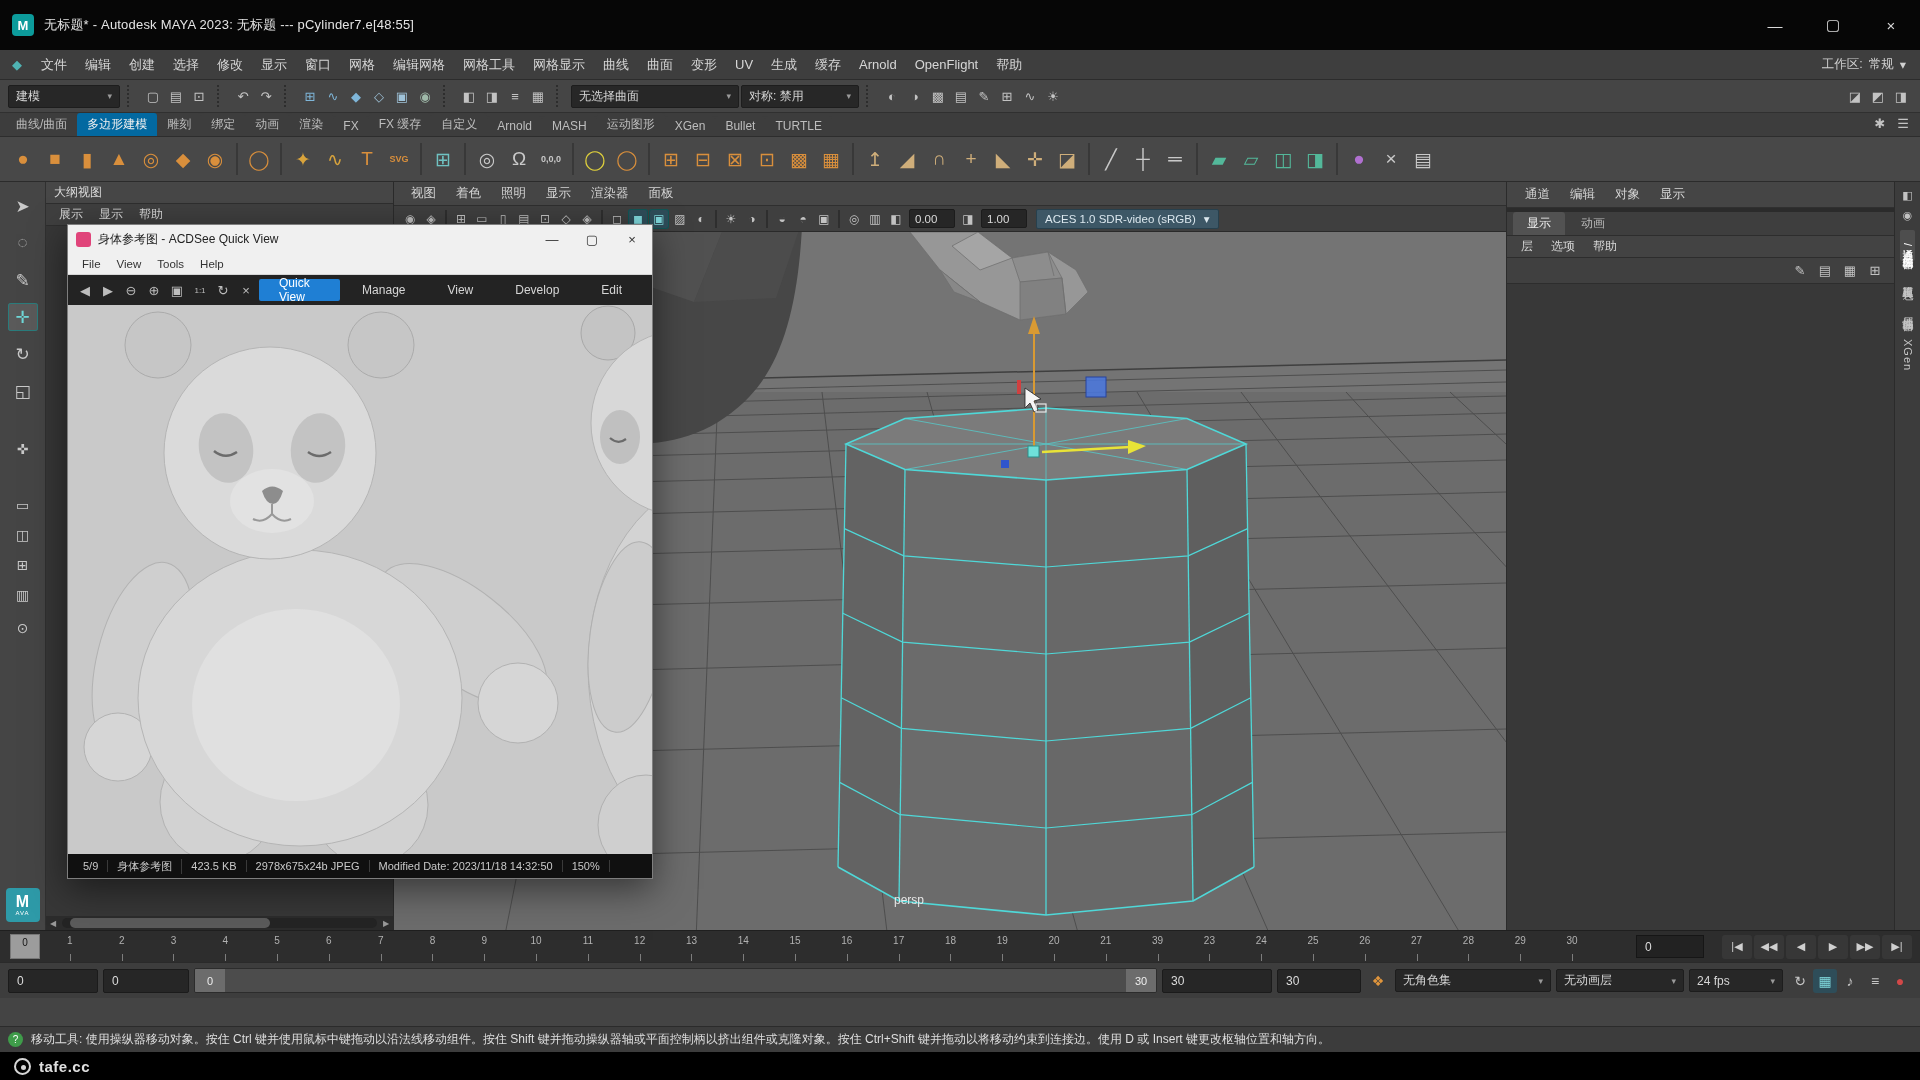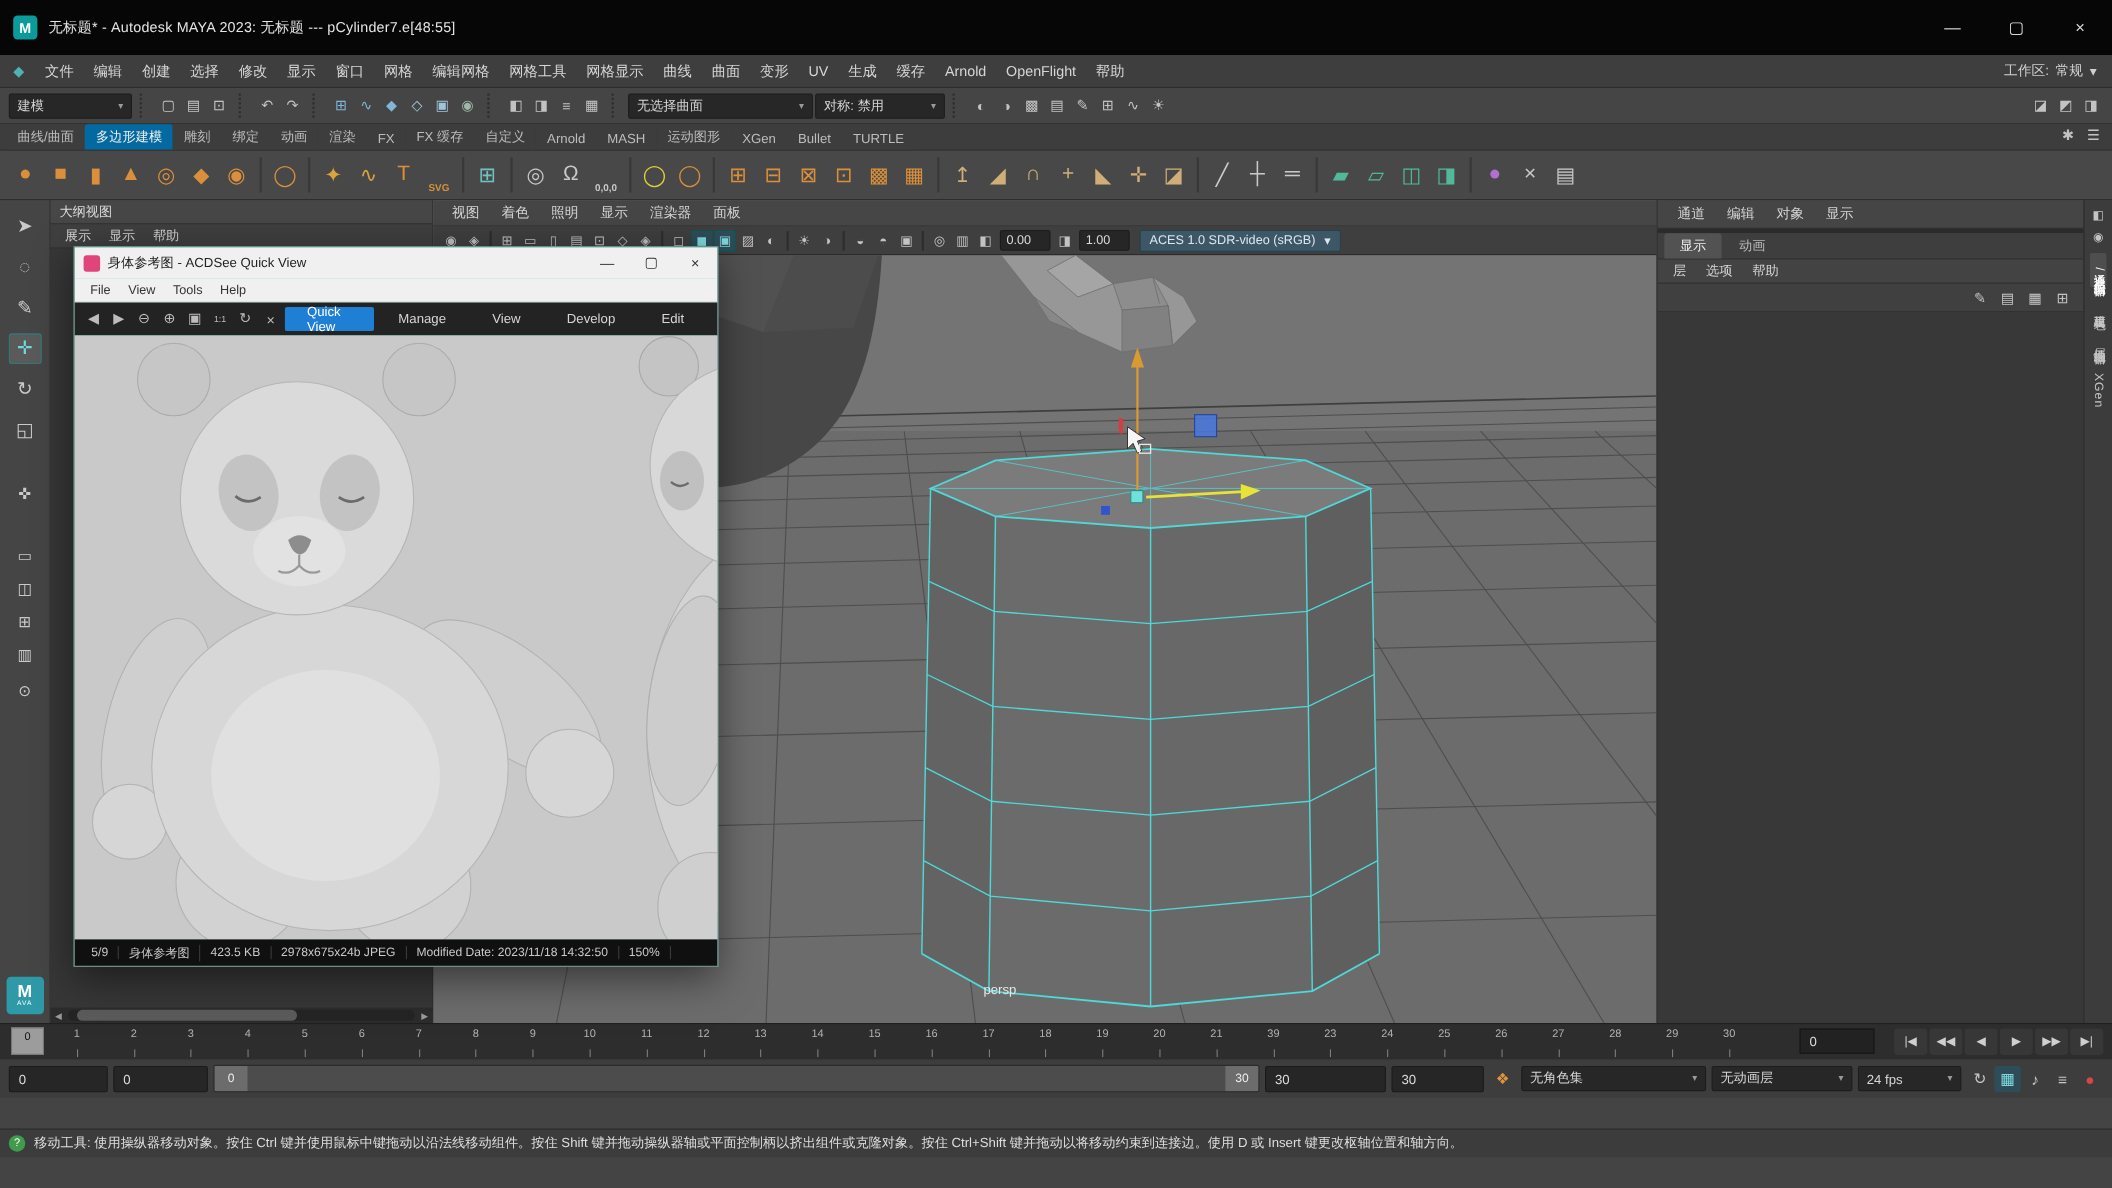--- a/index.html
+++ b/index.html
@@ -36,21 +36,21 @@
 
 .shelftabs{top:113px;height:24px;background:#3d3d3d;display:flex;align-items:flex-end;padding:0 6px;border-bottom:1px solid #2d2d2d;}
 .shelf-tab{padding:3px 10px;font-size:12px;color:#bdbdbd;background:#3d3d3d;border-radius:3px 3px 0 0;}
 .shelf-tab.active{background:#0369a1;color:#f0f0f0;}
 .shelftabs .icon-row{margin-left:auto;margin-bottom:2px;}
 
 
 .shelf{top:137px;height:45px;background:#484848;border-bottom:1px solid #2b2b2b;display:flex;align-items:center;padding:0 8px;gap:2px;}
 .shelf-ic{display:inline-flex;width:30px;height:34px;align-items:center;justify-content:center;font-size:19px;border-radius:3px;}
 .shelf-ic.sep{width:2px;height:32px;background:#383838;border-radius:0;margin:0 4px;}
-.shelf-ic.txt{font-size:9px;font-weight:bold;align-items:flex-end;}
+.shelf-ic.txt{font-size:9px;font-weight:bold;}
 
 
 .workarea{top:182px;height:748px;background:#393939;}
 .toolbox{position:absolute;left:0;top:0;width:46px;height:100%;background:#454545;border-right:1px solid #303030;display:flex;flex-direction:column;align-items:center;padding-top:10px;gap:9px;}
 .tool{width:30px;height:28px;display:flex;align-items:center;justify-content:center;color:#c9c9c9;font-size:17px;border-radius:3px;}
 .tool.active{background:#5a5a5a;color:#6fd8d8;box-shadow:inset 0 0 0 1px #2a7c7c;}
 .tool.small{font-size:14px;height:24px;}
 .tb-gap{height:14px;}
 .maya-badge{margin-top:auto;margin-bottom:8px;width:34px;height:34px;background:#2e9aa8;border-radius:4px;color:#fff;display:flex;flex-direction:column;align-items:center;justify-content:center;line-height:1;}
 .maya-badge .m{font-size:16px;font-weight:bold;}
@@ -891,21 +891,21 @@
     <div class="rs-field" style="width:90px">0</div>
     <div class="rs-field" style="width:86px">0</div>
     <div class="rs-bar">
       <div class="rs-cap">0</div>
       <div class="rs-mid"></div>
       <div class="rs-cap">30</div>
     </div>
     <div class="rs-field" style="width:110px">30</div>
     <div class="rs-field" style="width:84px">30</div>
     <span class="rs-ic" style="color:#e0953c">❖</span>
-    <div class="dd" style="width:168px">
+    <div class="dd" style="width:156px">
       <span>无角色集</span>
       <span class="caret" style="margin-left:auto">▾</span>
     </div>
     <div class="dd" style="width:128px">
       <span>无动画层</span>
       <span class="caret" style="margin-left:auto">▾</span>
     </div>
     <div class="dd" style="width:94px">
       <span>24 fps</span>
       <span class="caret" style="margin-left:auto">▾</span>
@@ -929,20 +929,24 @@
         </span>
       </div>
   </div>
 
 
   <div class="row helpline">
     <span class="help-dot">?</span>
     <span class="help-text">移动工具: 使用操纵器移动对象。按住 Ctrl 键并使用鼠标中键拖动以沿法线移动组件。按住 Shift 键并拖动操纵器轴或平面控制柄以挤出组件或克隆对象。按住 Ctrl+Shift 键并拖动以将移动约束到连接边。使用 D 或 Insert 键更改枢轴位置和轴方向。</span>
   </div>
 
+  <div class="row bottombar">
+    <span class="wm-logo"></span>
+    <span class="wm-text">tafe.cc</span>
+  </div>
 
   <div class="acdsee">
     <div class="ac-title">
       <span class="ac-appicon"></span>
       <span class="t">身体参考图 - ACDSee Quick View</span>
       <div class="ac-btns">
         <span class="ac-btn">—</span>
         <span class="ac-btn">▢</span>
         <span class="ac-btn">×</span>
       </div>

